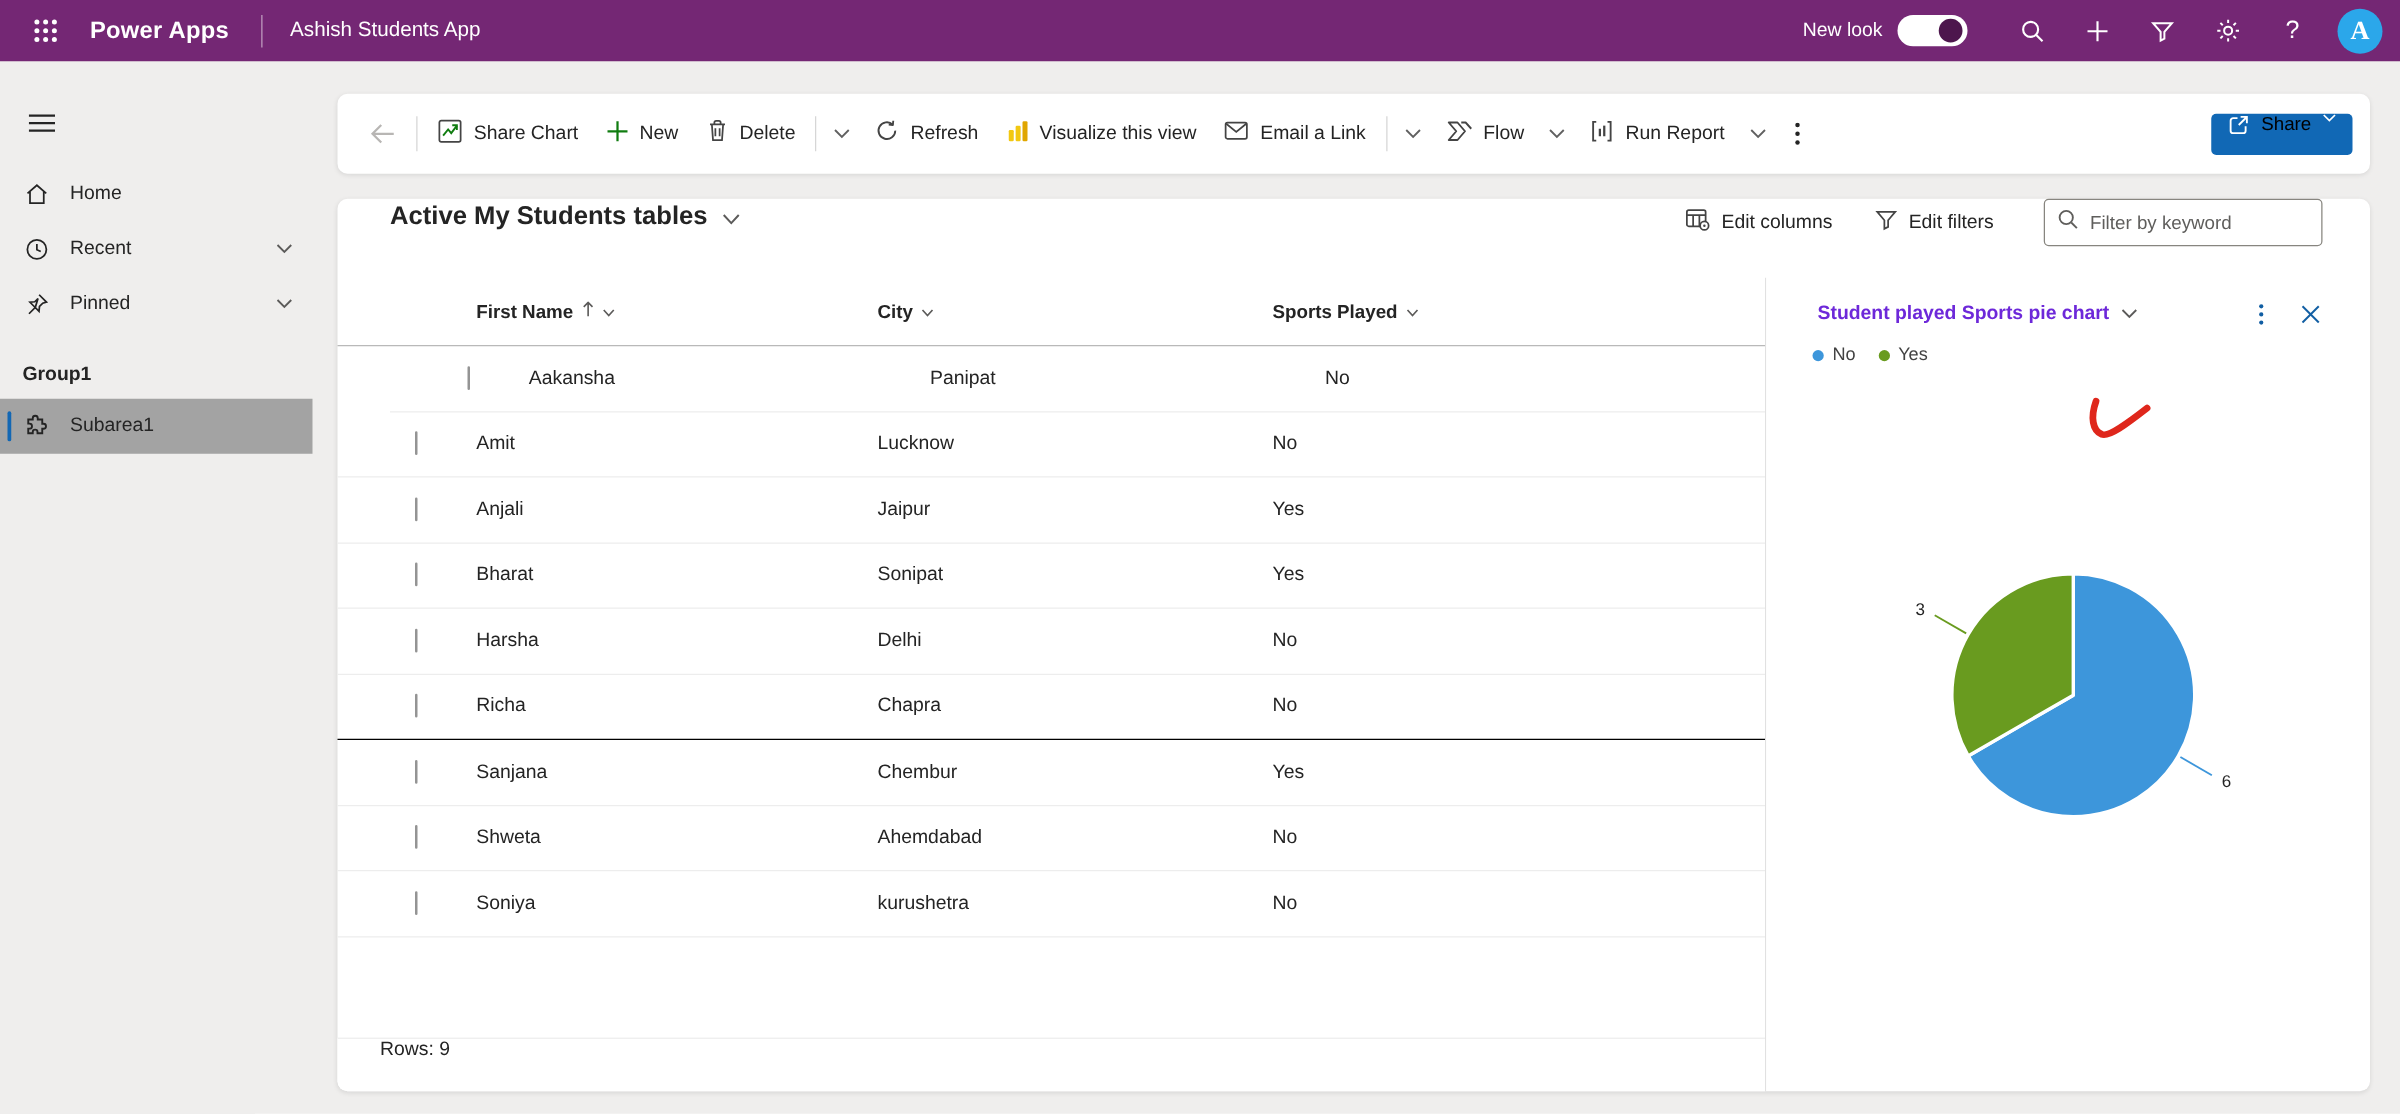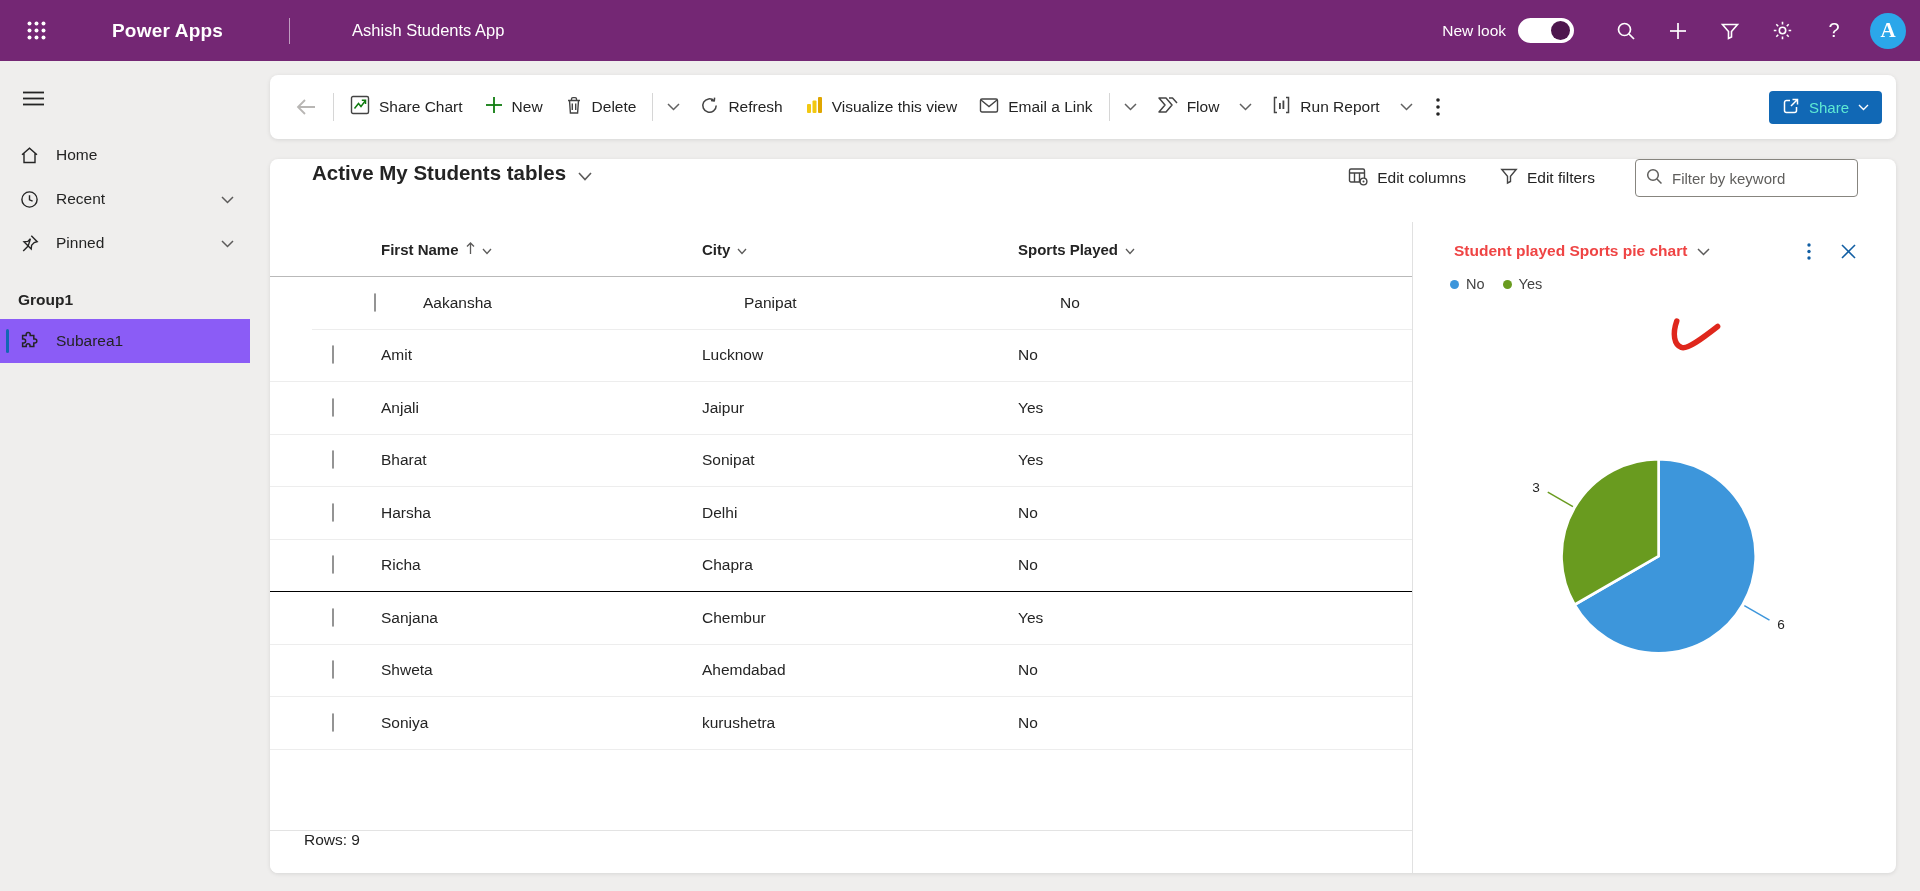--- a/index.html
+++ b/index.html
@@ -4,22 +4,22 @@
 <style>
   * { margin:0; padding:0; box-sizing:border-box; }
   html,body { width:1920px; height:891px; }
   body {
     font-family:"Liberation Sans", sans-serif;
     background:#efeeed; color:#242424; overflow:hidden; position:relative;
   }
 
   
   .topbar {
-    position:absolute; top:0; left:0; width:1920px; height:61px;
-    background:#742774; color:#fff; display:flex; align-items:center; padding:0 14px;gap:40px;
+    position:absolute; top:0; left:0; width:1920px; height:49px;
+    background:#742774; color:#fff; display:flex; align-items:center; padding:0 14px;
   }
   .waffle-btn { width:44px; height:44px; display:flex; align-items:center; justify-content:center; cursor:pointer; }
   .brand { font-size:19px; font-weight:700; margin-left:14px; letter-spacing:.2px; }
   .topbar-divider { width:1px; height:26px; background:rgba(255,255,255,.55); margin:0 22px 0 26px; }
   .app-name { font-size:16.5px; font-weight:400; }
   .topbar-right { margin-left:auto; display:flex; align-items:center; gap:0; }
   .newlook { display:flex; align-items:center; gap:12px; margin-right:26px; }
   .newlook-label { font-size:15.5px; }
   .toggle { width:56px; height:25px; background:#fff; border-radius:13px; position:relative; cursor:pointer; }
   .toggle-knob { position:absolute; top:3px; right:4px; width:19px; height:19px; border-radius:50%; background:#4d164d; }
@@ -28,37 +28,37 @@
             font-size:21px; font-weight:700; margin-left:10px; cursor:pointer; font-family:"Liberation Serif", serif; }
 
   
   .sidebar { position:absolute; top:61px; left:0; width:250px; height:626px; background:#efeeed; }
   .hamburger { margin:22px 0 0 18px; width:30px; height:30px; display:flex; align-items:center; justify-content:center; cursor:pointer; }
   .nav-list { margin-top:20px; }
   .nav-item { height:44px; display:flex; align-items:center; padding:0 16px 0 18px; font-size:15.5px; cursor:pointer; }
   .nav-item .nav-icon { width:22px; display:flex; justify-content:center; margin-right:16px; }
   .nav-item .chev { margin-left:auto; color:#5c5b5a; }
   .group-label { font-size:15.5px; font-weight:700; padding:26px 18px 10px 18px; }
-  .subarea-item { height:44px; background:#8b5cf6; display:flex; align-items:center; padding:0 0 0 18px; font-size:15.5px; position:relative; cursor:pointer; }
+  .subarea-item { height:44px; background:#a3a3a3; display:flex; align-items:center; padding:0 0 0 18px; font-size:15.5px; position:relative; cursor:pointer; }
   .subarea-item .sel-bar { position:absolute; left:6px; top:10px; bottom:10px; width:3px; border-radius:2px; background:#1267b4; }
   .subarea-item .nav-icon { width:22px; display:flex; justify-content:center; margin-right:16px; }
 
   
   .card { position:absolute; background:#fff; border-radius:8px; box-shadow:0 1px 4px rgba(0,0,0,.10); }
   .toolbar-card { left:270px; top:75px; width:1626px; height:64px; display:flex; align-items:center; padding:0 14px; }
   .content-card { left:270px; top:159px; width:1626px; height:714px; }
 
   
   .tb-btn { display:flex; align-items:center; gap:9px; height:40px; padding:0 11px; border-radius:4px; font-size:15.5px; cursor:pointer; white-space:nowrap; }
   .tb-chev { display:flex; align-items:center; height:40px; padding:0 9px; cursor:pointer; color:#616161; }
   .tb-sep { width:1px; height:28px; background:#d6d6d6; margin:0 5px; }
   .back-btn { color:#b8b6b4; padding:0 12px; height:40px; display:flex; align-items:center; cursor:pointer; }
   .more-dots { padding:0 14px; height:40px; display:flex; align-items:center; cursor:pointer; }
-  .share-btn { margin-left:auto; display:flex; align-items:center; gap:9px; height:33px; padding:0 13px;
-               background:#1168b5; color:#5eead4; font-size:15px; border-radius:4px; cursor:pointer; }
+  .share-btn { margin-left:auto; display:flex; align-items:flex-start; gap:9px; height:33px; padding:0 13px;
+               background:#1168b5; color:#000000; font-size:15px; border-radius:4px; cursor:pointer; }
 
   
   .view-header { height:63px; display:flex; align-items:flex-start; padding:0 38px 0 42px; }
   .view-title { font-size:20.5px; font-weight:600; display:flex; align-items:center; gap:12px; cursor:pointer; }
   .view-title .chev { color:#5c5b5a; margin-top:3px; }
   .view-header-right { margin-left:auto; display:flex; align-items:center; gap:10px; }
   .vh-btn { display:flex; align-items:center; gap:9px; font-size:15.5px; padding:0 12px; height:38px; border-radius:4px; cursor:pointer; }
   .filter-input-wrap { display:flex; align-items:center; gap:9px; width:223px; height:38px; border:1px solid #87857f; border-radius:4px;
                        padding:0 10px; margin-left:18px; color:#5f5e5c; }
   .filter-input-wrap input { border:none; outline:none; width:100%; font-size:15px; font-family:inherit; color:#0369a1; background:transparent; }
@@ -75,21 +75,21 @@
   .col-head { font-size:15px; font-weight:600; display:flex; align-items:center; gap:7px; cursor:pointer; }
   .col-head .chev, .col-head .sort { color:#5c5b5a; }
   .grid-row { height:52.5px; display:grid; grid-template-columns:69px 321px 316px 1fr; align-items:center;
               padding:0 34px 0 42px; font-size:15.5px; cursor:pointer; }
   .checkbox { width:18px; height:18px; border:1px solid #949494; border-radius:4px; margin-left:20px; background:#fff; cursor:pointer; }
   .status-bar { position:absolute; left:0; right:0; bottom:0; height:43px; border-top:1px solid #e3e3e3;
                 display:flex; padding-left:34px; font-size:15.5px; background:#fff; border-radius:0 0 0 8px; }
 
   
   .chart-header { display:flex; align-items:center; padding:20px 40px 0 41px; }
-  .chart-title { font-size:15.5px; font-weight:600; color:#ef4444; display:flex; align-items:center; gap:10px; cursor:pointer; }
+  .chart-title { font-size:15.5px; font-weight:600; color:#6d28d9; display:flex; align-items:center; gap:10px; cursor:pointer; }
   .chart-title .chev { color:#5c5b5a; }
   .chart-header-actions { margin-left:auto; display:flex; align-items:center; gap:30px; }
   .chart-action { color:#115ea3; cursor:pointer; display:flex; align-items:center; }
   .legend { display:flex; align-items:center; gap:18px; padding:16px 0 0 37px; }
   .legend-item { display:flex; align-items:center; gap:7px; font-size:14.5px; color:#424242; }
   .legend-dot { width:9px; height:9px; border-radius:50%; }
   .pie-svg { position:absolute; left:0; top:60px; }
 </style>
 </head>
 <body>

